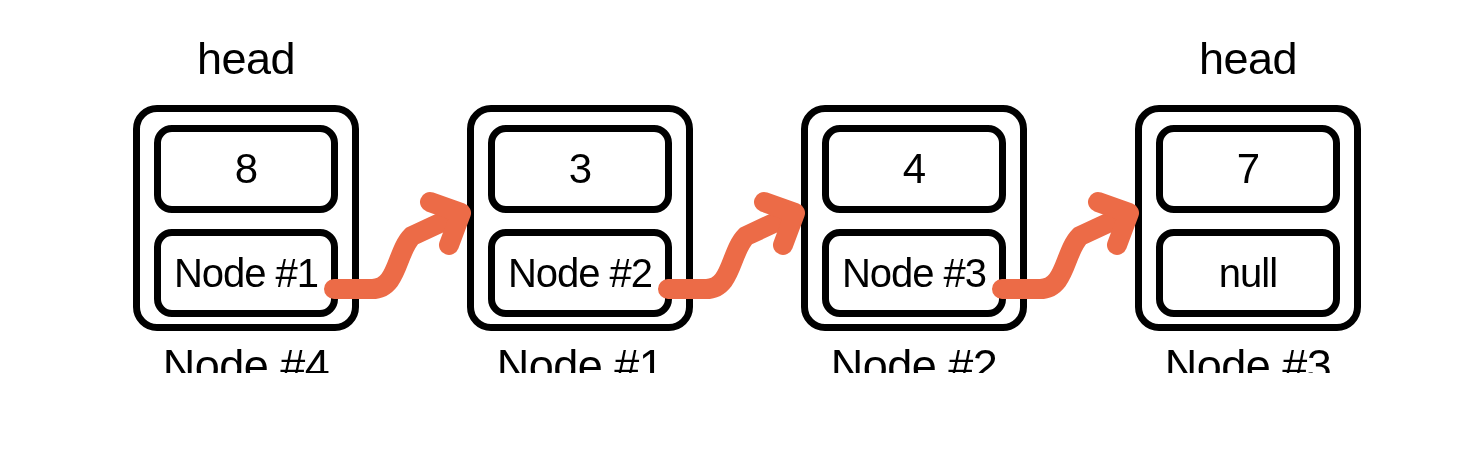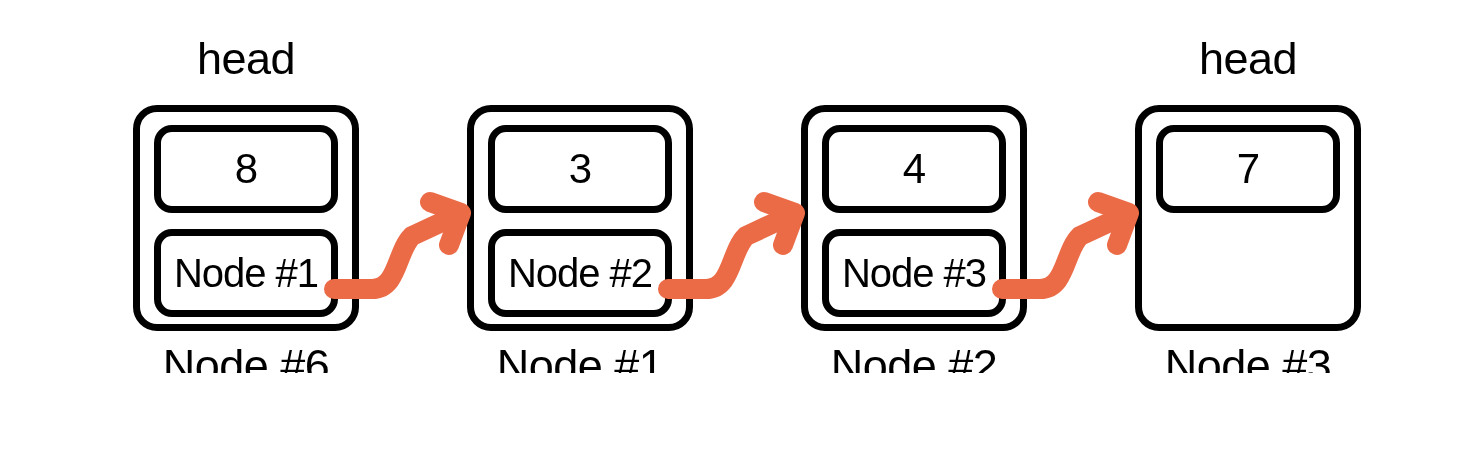--- a/index.html
+++ b/index.html
@@ -125,21 +125,21 @@
     <div class="ref-label">head</div>
     <div class="node-box">
       <div class="node-box-inner-ring"></div>
       <div class="cell value-cell">
         <span class="cell-text">8</span>
       </div>
       <div class="cell pointer-cell">
         <span class="cell-text">Node #1</span>
       </div>
     </div>
-    <div class="node-caption">Node #6</div>
+    <div class="node-caption">Node #4</div>
   </div>
 
   <div class="node-group" style="left:445px;">
 
     <div class="node-box">
       <div class="node-box-inner-ring"></div>
       <div class="cell value-cell">
         <span class="cell-text">3</span>
       </div>
       <div class="cell pointer-cell">
@@ -162,20 +162,23 @@
     </div>
     <div class="node-caption">Node #2</div>
   </div>
 
   <div class="node-group" style="left:1113px;">
     <div class="ref-label">head</div>
     <div class="node-box">
       <div class="node-box-inner-ring"></div>
       <div class="cell value-cell">
         <span class="cell-text">7</span>
+      </div>
+      <div class="cell pointer-cell">
+        <span class="cell-text">null</span>
       </div>
     </div>
     <div class="node-caption">Node #3</div>
   </div>
 
   <svg class="arrow-svg" viewBox="0 0 1473 473">
     <g fill="none" stroke="#EC6B47" stroke-width="20" stroke-linecap="round" stroke-linejoin="round">
 
       <g>
         <path d="M 334 289 L 372 289 C 398 289 396 252 412 236 L 455 216"></path>

